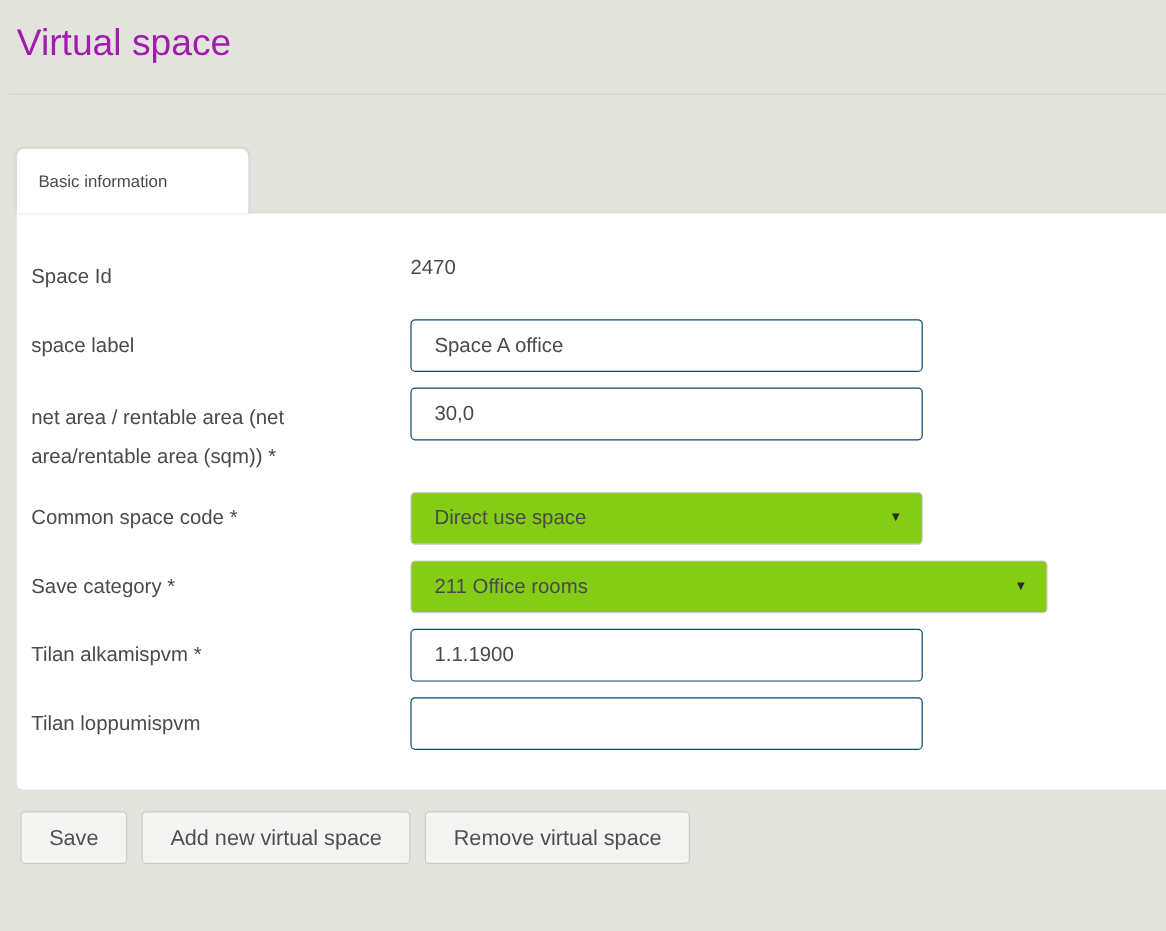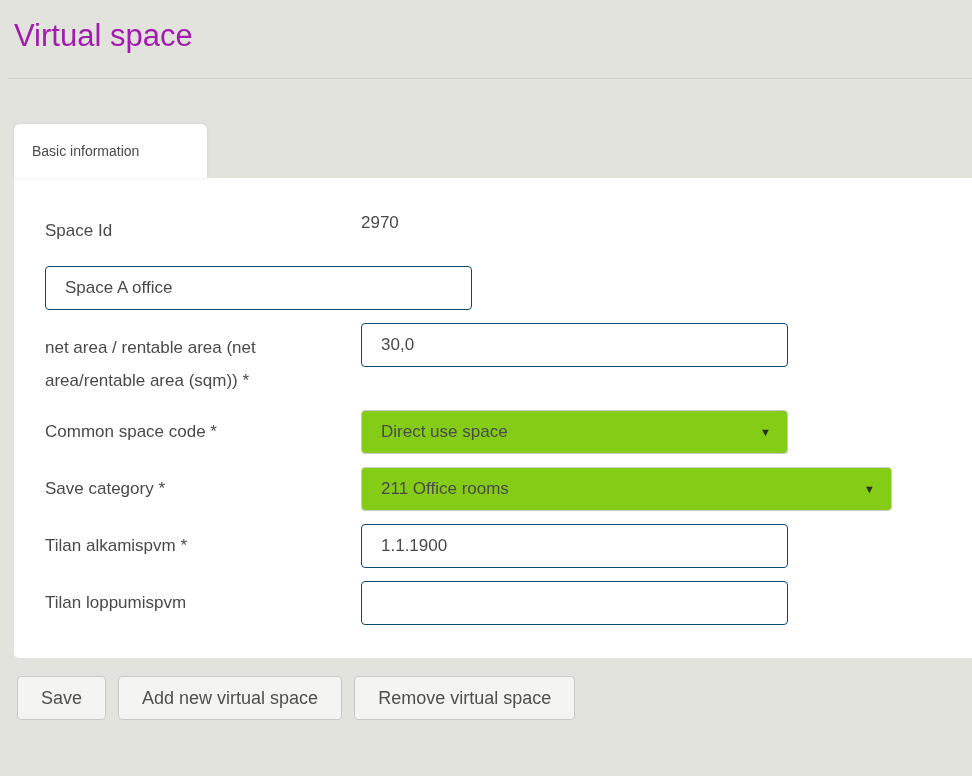--- a/index.html
+++ b/index.html
@@ -48,21 +48,21 @@
   }
 
   
   .panel {
     position: relative;
     z-index: 1;
     margin-left: 14px;
     width: 958px;
     background: #ffffff;
     border-radius: 0 0 0 5px;
-    padding: 33px 0 33px 31px;
+    padding: 33px 0 33px 12px;
   }
 
   .row {
     display: flex;
     align-items: center;
     margin-bottom: 13px;
   }
   .row:last-child { margin-bottom: 0; }
   .row-label {
     flex: none;
@@ -148,24 +148,25 @@
   <div class="header-divider"></div>
 
   <div class="tab">
     <span>Basic information</span>
   </div>
 
   <div class="panel">
 
     <div class="row row-static">
       <div class="row-label">Space Id</div>
-      <div class="static-value">2970</div>
-    </div>
-
-    <div class="row">
+      <div class="static-value">2470</div>
+    </div>
+
+    <div class="row">
+      <div class="row-label">space label</div>
       <input class="text-input" type="text" value="Space A office" style="">
     </div>
 
     <div class="row row-tall">
       <div class="row-label">net area / rentable area (net area/rentable area (sqm)) *</div>
       <input class="text-input" type="text" value="30,0" style="">
     </div>
 
     <div class="row">
       <div class="row-label">Common space code *</div>

